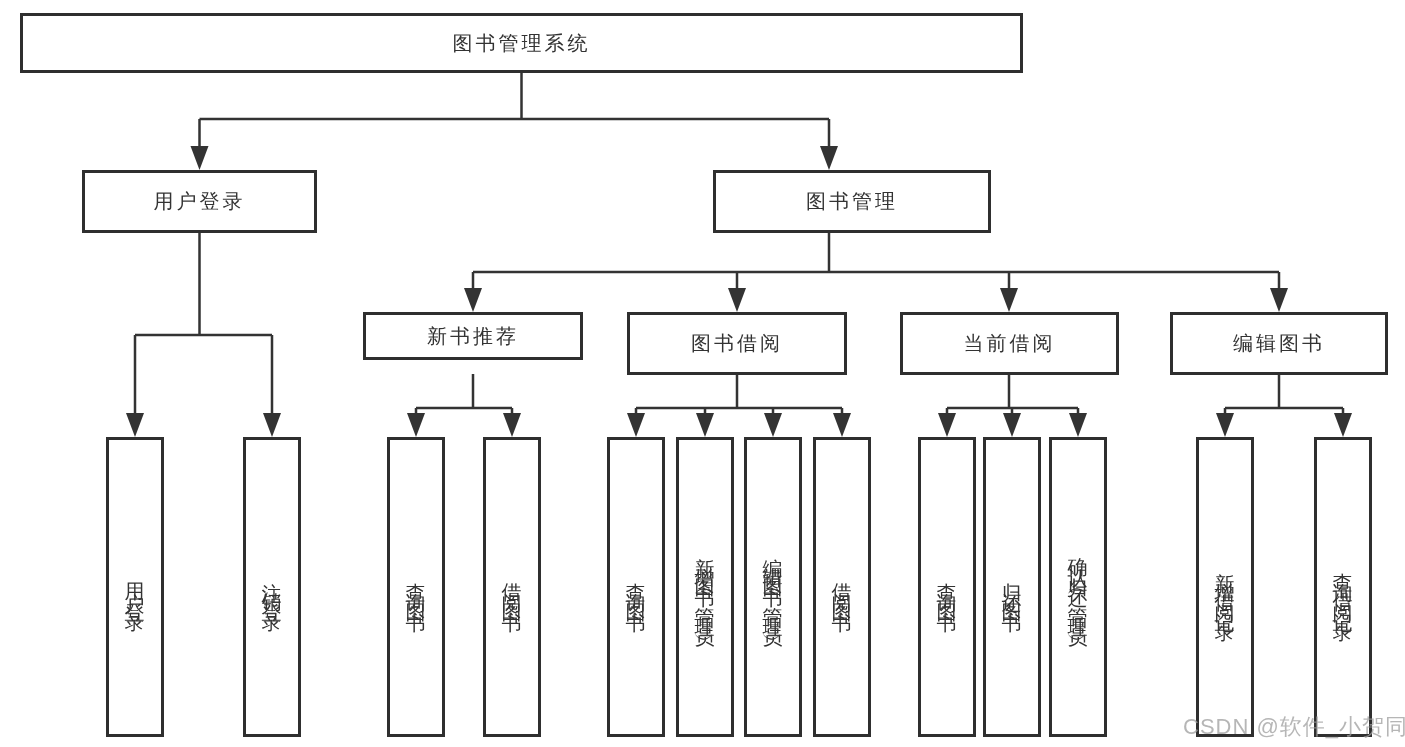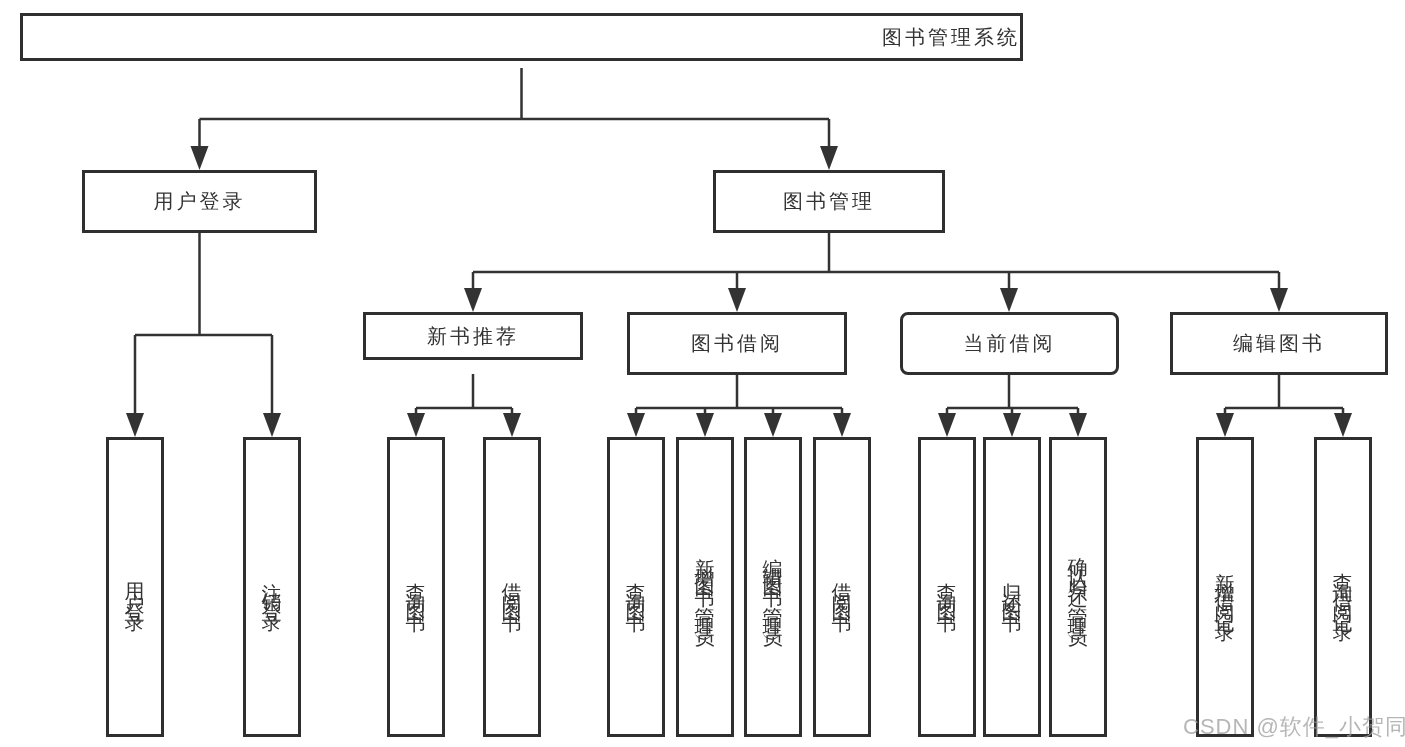--- a/index.html
+++ b/index.html
@@ -33,26 +33,26 @@
     white-space: nowrap;
   }
   .node.vlabel span {
     writing-mode: vertical-rl;
     text-orientation: mixed;
     font-size: 20px;
     letter-spacing: 10px;
     line-height: 1;
     white-space: nowrap;
   }
-  .root-box   { left: 20px;   top: 13px;  width: 1003px; height: 48px; justify-content: flex-end; }
+  .root-box   { left: 20px;   top: 13px;  width: 1003px; height: 60px; }
   .lvl2-a     { left: 82px;   top: 170px; width: 235px;  height: 63px; }
-  .lvl2-b     { left: 713px;  top: 170px; width: 232px;  height: 63px; }
+  .lvl2-b     { left: 713px;  top: 170px; width: 278px;  height: 63px; }
   .lvl3-a     { left: 363px;  top: 312px; width: 220px;  height: 48px; }
   .lvl3-b     { left: 627px;  top: 312px; width: 220px;  height: 63px; justify-content: center; }
-  .lvl3-c     { left: 900px;  top: 312px; width: 219px;  height: 63px; border-radius: 8px; }
+  .lvl3-c     { left: 900px;  top: 312px; width: 219px;  height: 63px; }
   .lvl3-d     { left: 1170px; top: 312px; width: 218px;  height: 63px; }
   .leaf       { top: 437px;   width: 58px; height: 300px; }
   .leaf-a1 { left: 106px; }  .leaf-a2 { left: 243px; }
   .leaf-b1 { left: 387px; }  .leaf-b2 { left: 483px; }
   .leaf-c1 { left: 607px; }  .leaf-c2 { left: 676px; }
   .leaf-c3 { left: 744px; }  .leaf-c4 { left: 813px; }
   .leaf-d1 { left: 918px; }  .leaf-d2 { left: 983px; }
   .leaf-d3 { left: 1049px; }
   .leaf-e1 { left: 1196px; } .leaf-e2 { left: 1314px; }
   .watermark {

